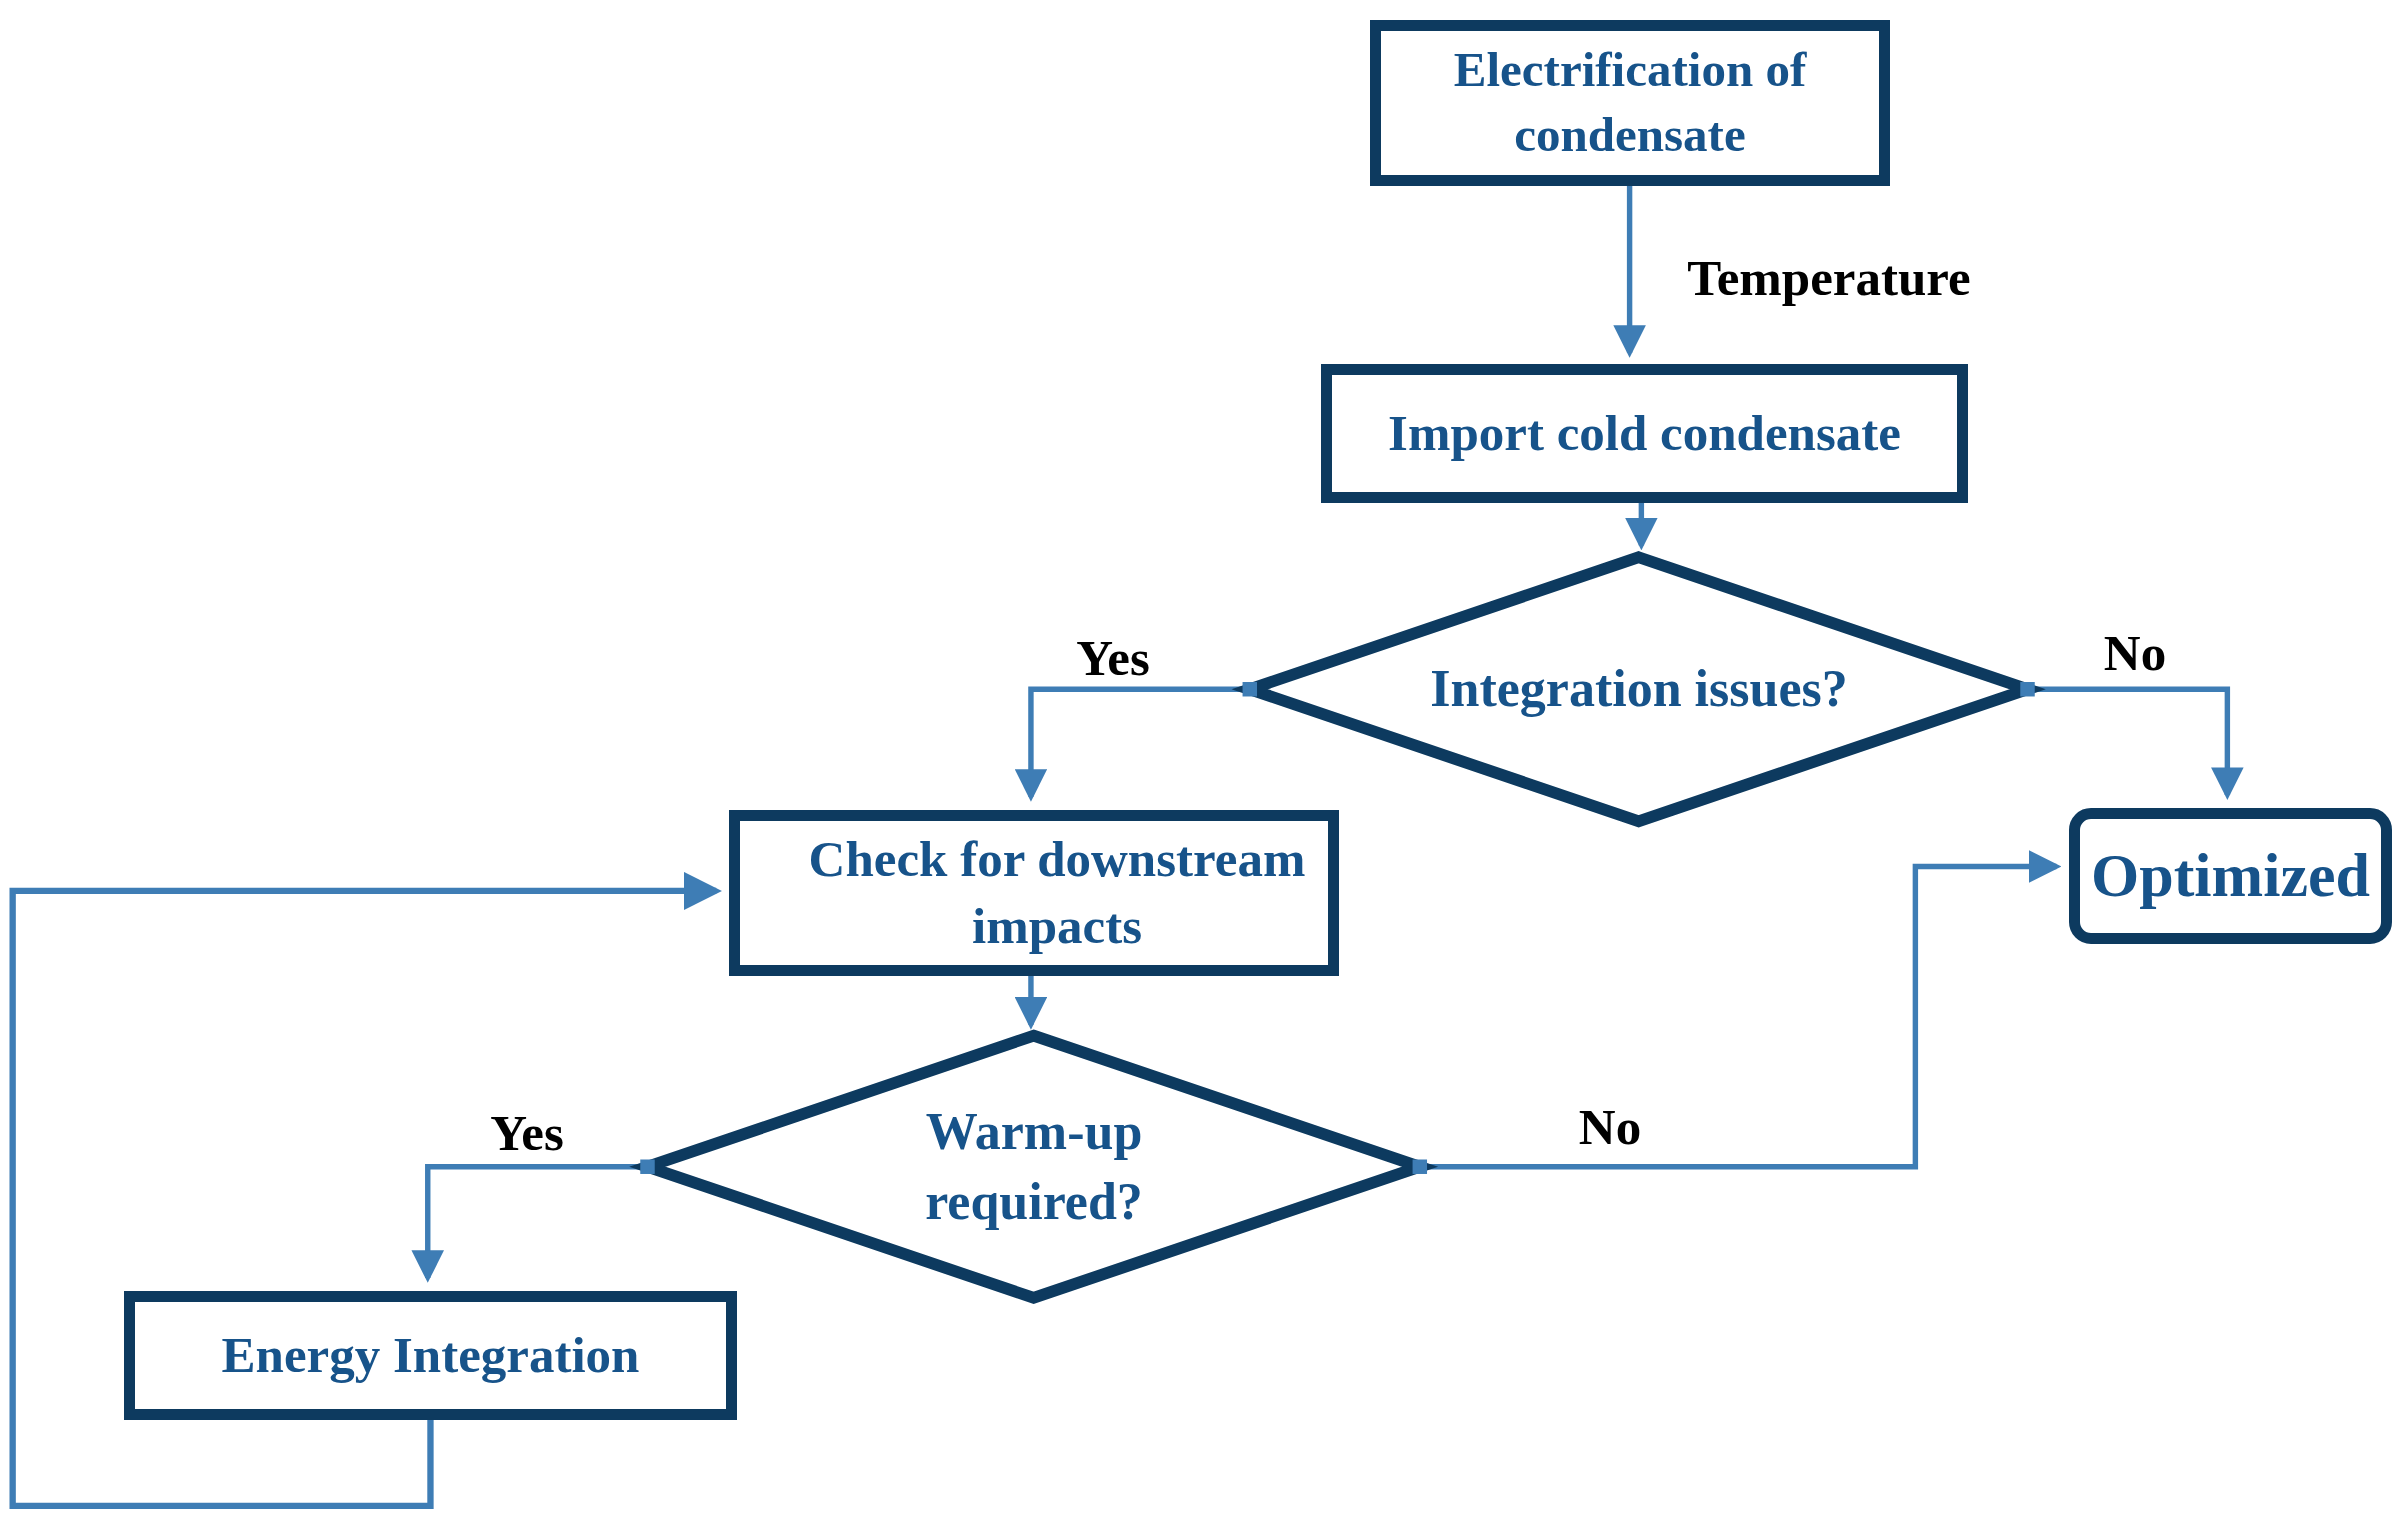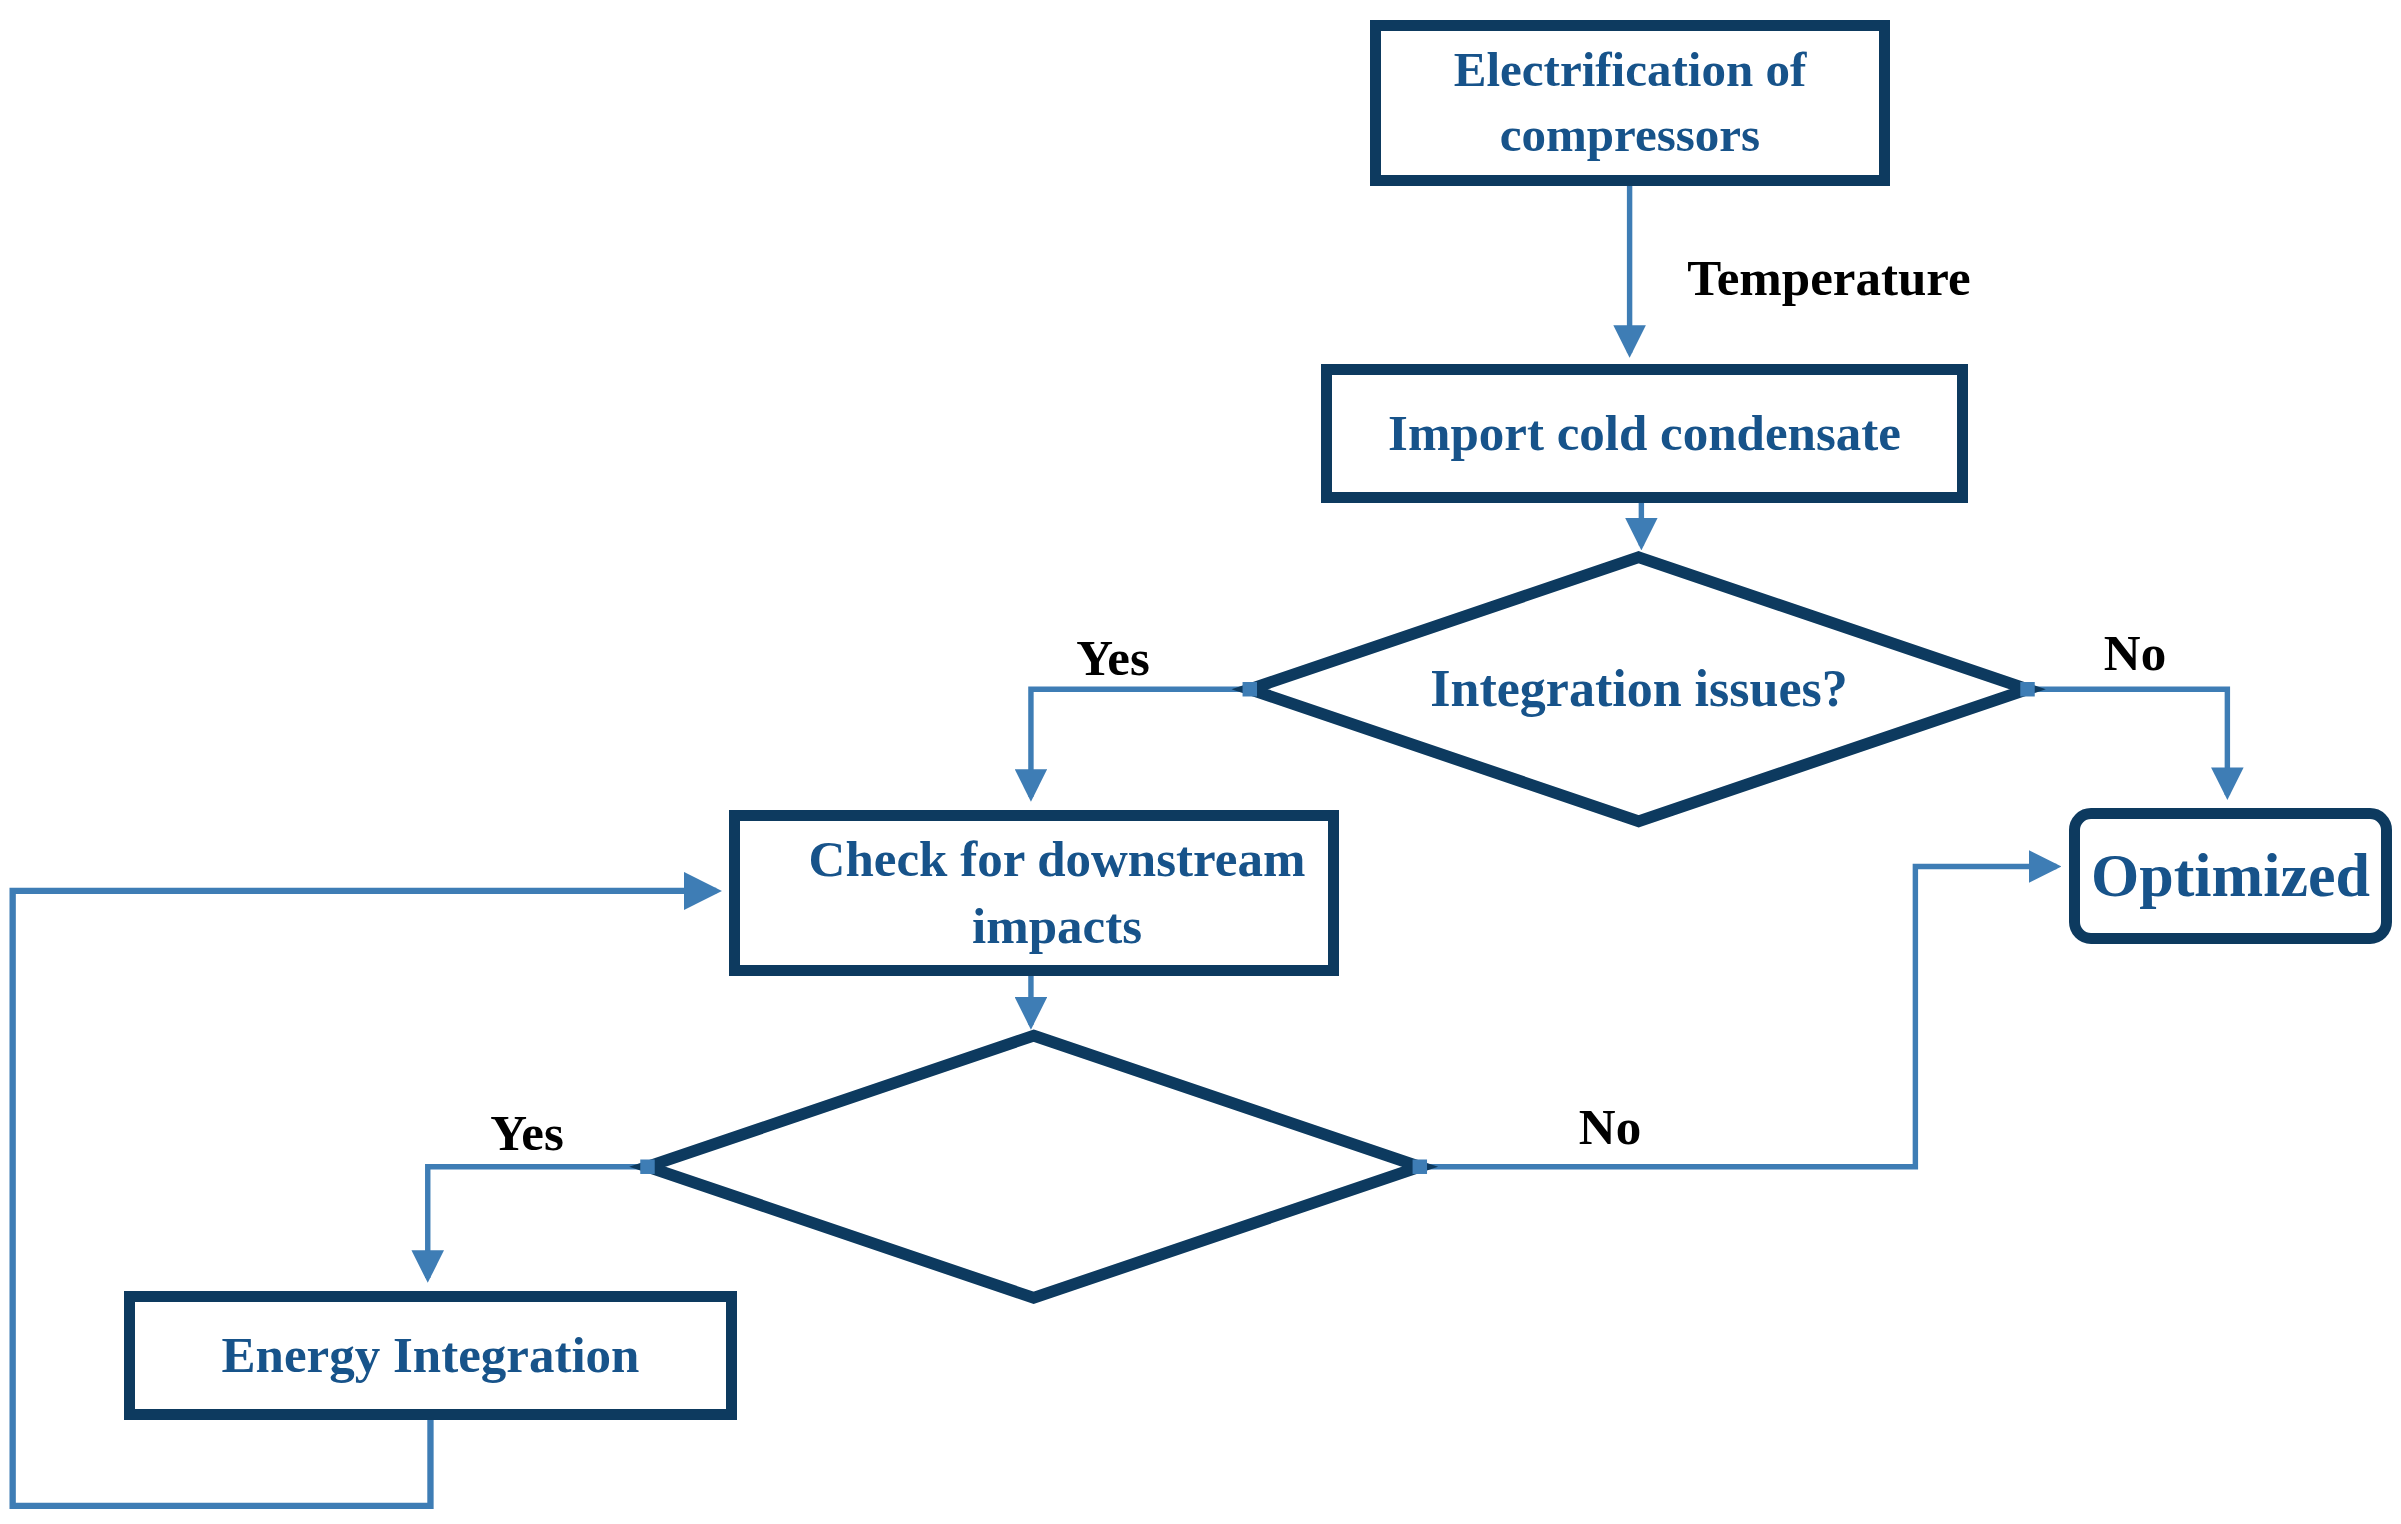--- a/index.html
+++ b/index.html
@@ -75,41 +75,42 @@
     <polygon points="1812,616 2242,762 1812,908 1382,762" fill="#ffffff" stroke="#0d3a5f" stroke-width="13"></polygon>
     <polygon points="1143,1145 1570,1290 1143,1435 716,1290" fill="#ffffff" stroke="#0d3a5f" stroke-width="13"></polygon>
 
     <rect x="1374" y="754" width="16" height="16" fill="#3e7db5"></rect>
     <rect x="2234" y="754" width="16" height="16" fill="#3e7db5"></rect>
     <rect x="708" y="1282" width="16" height="16" fill="#3e7db5"></rect>
     <rect x="1562" y="1282" width="16" height="16" fill="#3e7db5"></rect>
   </svg>
 
   <div class="node fs54" style="left:1370px;top:20px;width:520px;height:166px;">
-    <span>Electrification of compressors</span>
+    <span>Electrification of condensate</span>
   </div>
 
   <div class="node fs56" style="left:1321px;top:364px;width:647px;height:139px;">
     <span>Import cold condensate</span>
   </div>
 
   <div class="node fs56" style="left:729px;top:810px;width:610px;height:166px;padding-left:46px;">
     <span>Check for downstream impacts</span>
   </div>
 
   <div class="node fs68" style="left:2069px;top:808px;width:323px;height:136px;">
     <span>Optimized</span>
   </div>
 
   <div class="node fs56" style="left:124px;top:1291px;width:613px;height:129px;">
     <span>Energy Integration</span>
   </div>
 
   <div class="dlabel fs58" style="left:1639px;top:689px;width:488px;white-space:normal;">Integration issues?</div>
 
+  <div class="dlabel fs58" style="left:1034px;top:1167px;width:380px;white-space:normal;">Warm-up required?</div>
 
   <div class="elabel lab56" style="left:1829px;top:278px;">Temperature</div>
 
   <div class="elabel lab56" style="left:1113px;top:658px;">Yes</div>
 
   <div class="elabel lab56" style="left:2135px;top:653px;">No</div>
 
   <div class="elabel lab56" style="left:527px;top:1133px;">Yes</div>
 
   <div class="elabel lab56" style="left:1610px;top:1127px;">No</div>

